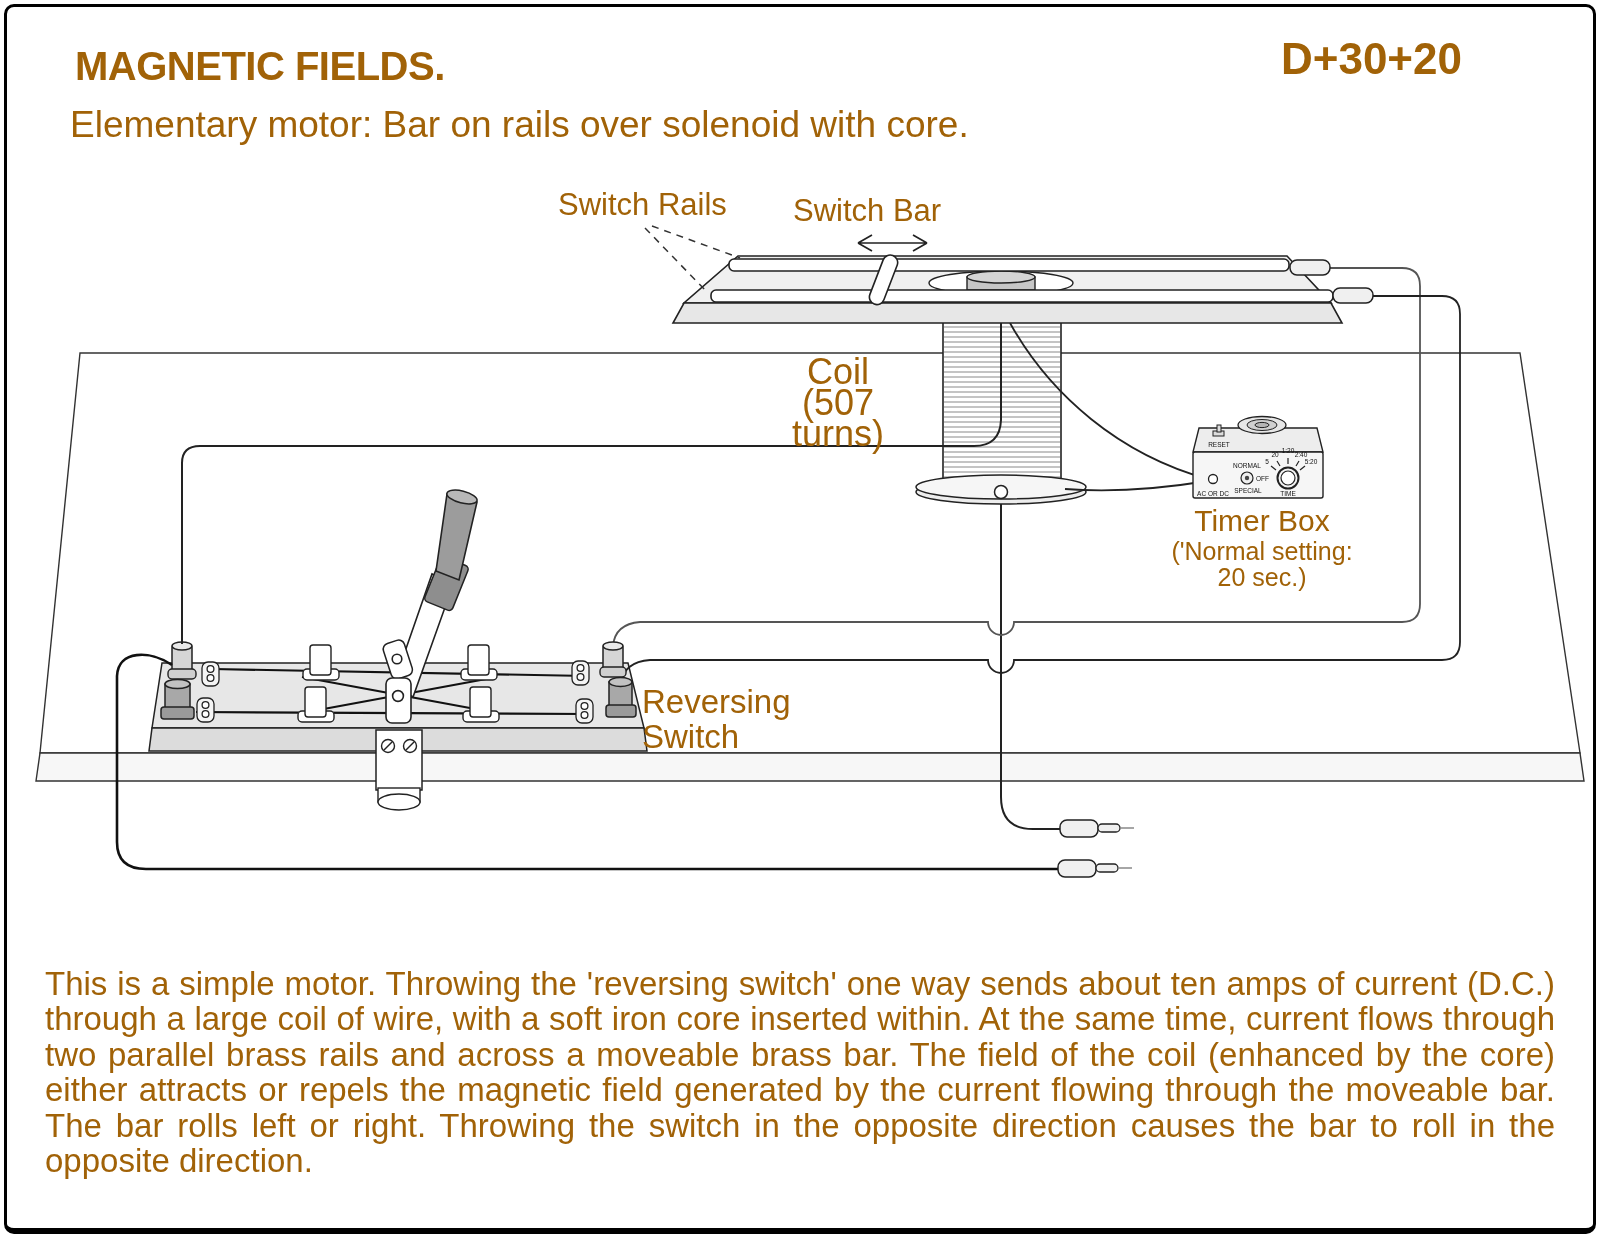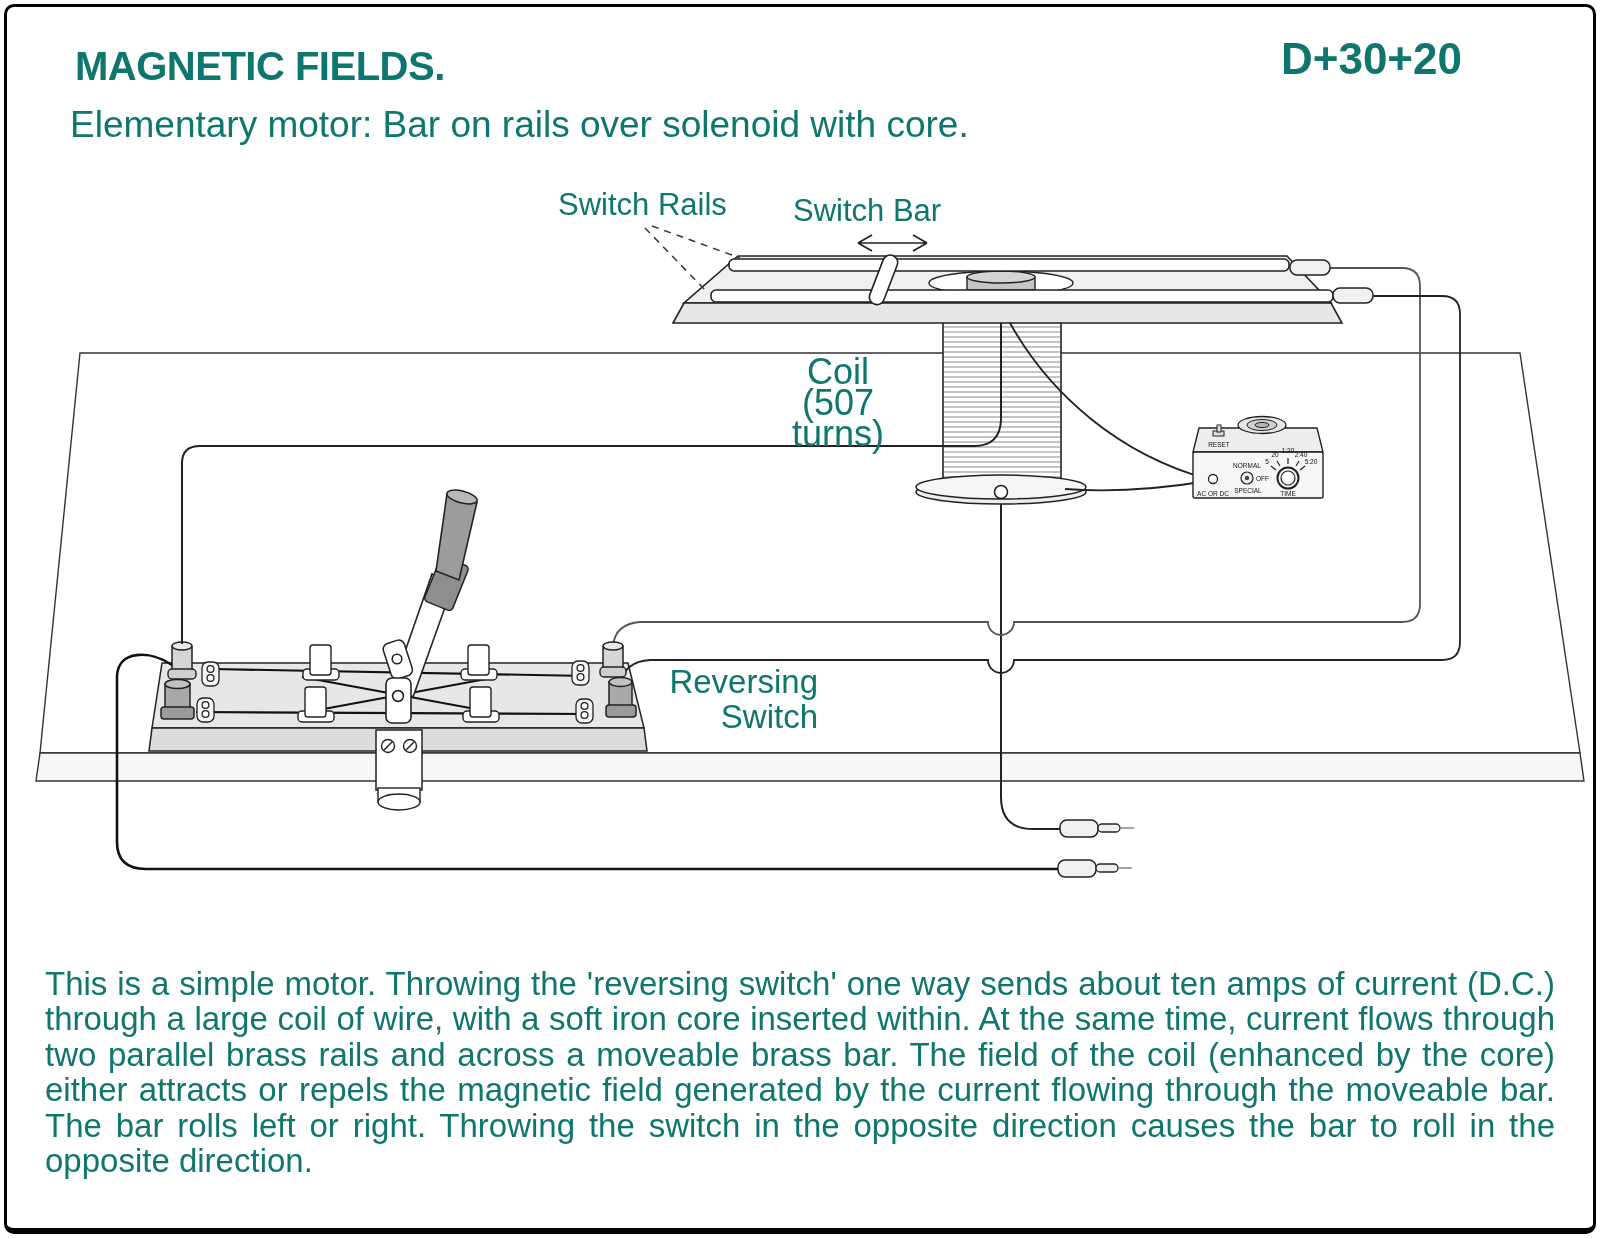--- a/index.html
+++ b/index.html
@@ -1,31 +1,31 @@
 <!DOCTYPE html>
 <html><head>
 <meta charset="utf-8">
 <style>
   html,body{margin:0;padding:0;background:#fff;}
   #page{position:relative;width:1600px;height:1238px;background:#fff;overflow:hidden;
-        font-family:"Liberation Sans", sans-serif;color:#0f766e;text-decoration:underline;}
+        font-family:"Liberation Sans", sans-serif;color:#a16207;text-decoration:underline;}
   #border-frame{position:absolute;left:4px;top:4px;right:4px;bottom:4px;
         border:3px solid #000;border-bottom-width:6px;border-radius:10px;pointer-events:none;}
   .abs{position:absolute;}
   #page-title{left:75px;top:44px;font-size:40px;font-weight:bold;letter-spacing:-0.5px;}
   #doc-code{right:138px;top:34px;font-size:44px;font-weight:bold;}
   #subtitle{left:70px;top:104px;font-size:37px;}
   .diag-label{font-size:31px;line-height:33px;white-space:nowrap;}
   #label-brass-rails{left:558px;top:188px;}
   #label-rolling-bar{left:793px;top:194px;}
   #label-coil{left:756px;top:356px;width:164px;text-align:center;font-size:36px;line-height:31px;white-space:normal;}
   #label-timer{left:1146px;top:504px;width:232px;text-align:center;white-space:normal;}
   #label-timer .t1{font-size:30px;line-height:34px;}
   #label-timer .t2{font-size:25px;line-height:26px;}
-  #label-reversing{left:642px;top:664px;width:176px;text-align:right;font-size:33px;line-height:35px;white-space:normal;}
+  #label-reversing{left:642px;top:684px;width:176px;text-align:left;font-size:33px;line-height:35px;white-space:normal;}
   #label-vdc{left:1140px;top:812px;font-size:31px;line-height:36px;}
   #description{left:45px;top:938px;width:1510px;font-size:33px;line-height:35.4px;text-align:justify;margin-top:28px;}
   #description p{margin:0;}
   #description p.indent{text-indent:52px;}
   svg{position:absolute;left:0;top:0;}
   svg text{font-family:"Liberation Sans", sans-serif;fill:#111;}
   .tiny{font-size:6.5px;}
 </style>
 </head>
 <body>
@@ -215,20 +215,25 @@
   <div id="subtitle" class="abs">Elementary motor: Bar on rails over solenoid with core.</div>
 
   <div id="label-brass-rails" class="abs diag-label">Switch Rails</div>
   <div id="label-rolling-bar" class="abs diag-label">Switch Bar</div>
 
   <div id="label-coil" class="abs diag-label">
     <div>Coil</div>
     <div>(507 turns)</div>
   </div>
 
+  <div id="label-timer" class="abs">
+    <div class="t1">Timer Box</div>
+    <div class="t2">('Normal setting:</div>
+    <div class="t2">20 sec.)</div>
+  </div>
 
   <div id="label-reversing" class="abs">
     <div>Reversing</div>
     <div>Switch</div>
   </div>
 
 
   <div id="description" class="abs">
     <p>This is a simple motor.  Throwing the 'reversing switch' one way sends about ten amps of current (D.C.) through a large coil of wire, with a soft iron core inserted within.  At the same time, current flows through two parallel brass rails and across a moveable brass bar.  The field of the coil (enhanced by the core) either attracts or repels the magnetic field generated by the current flowing through the moveable bar.  The bar rolls left or right.  Throwing the switch in the opposite direction causes the bar to roll in the opposite direction.</p>
   </div>

